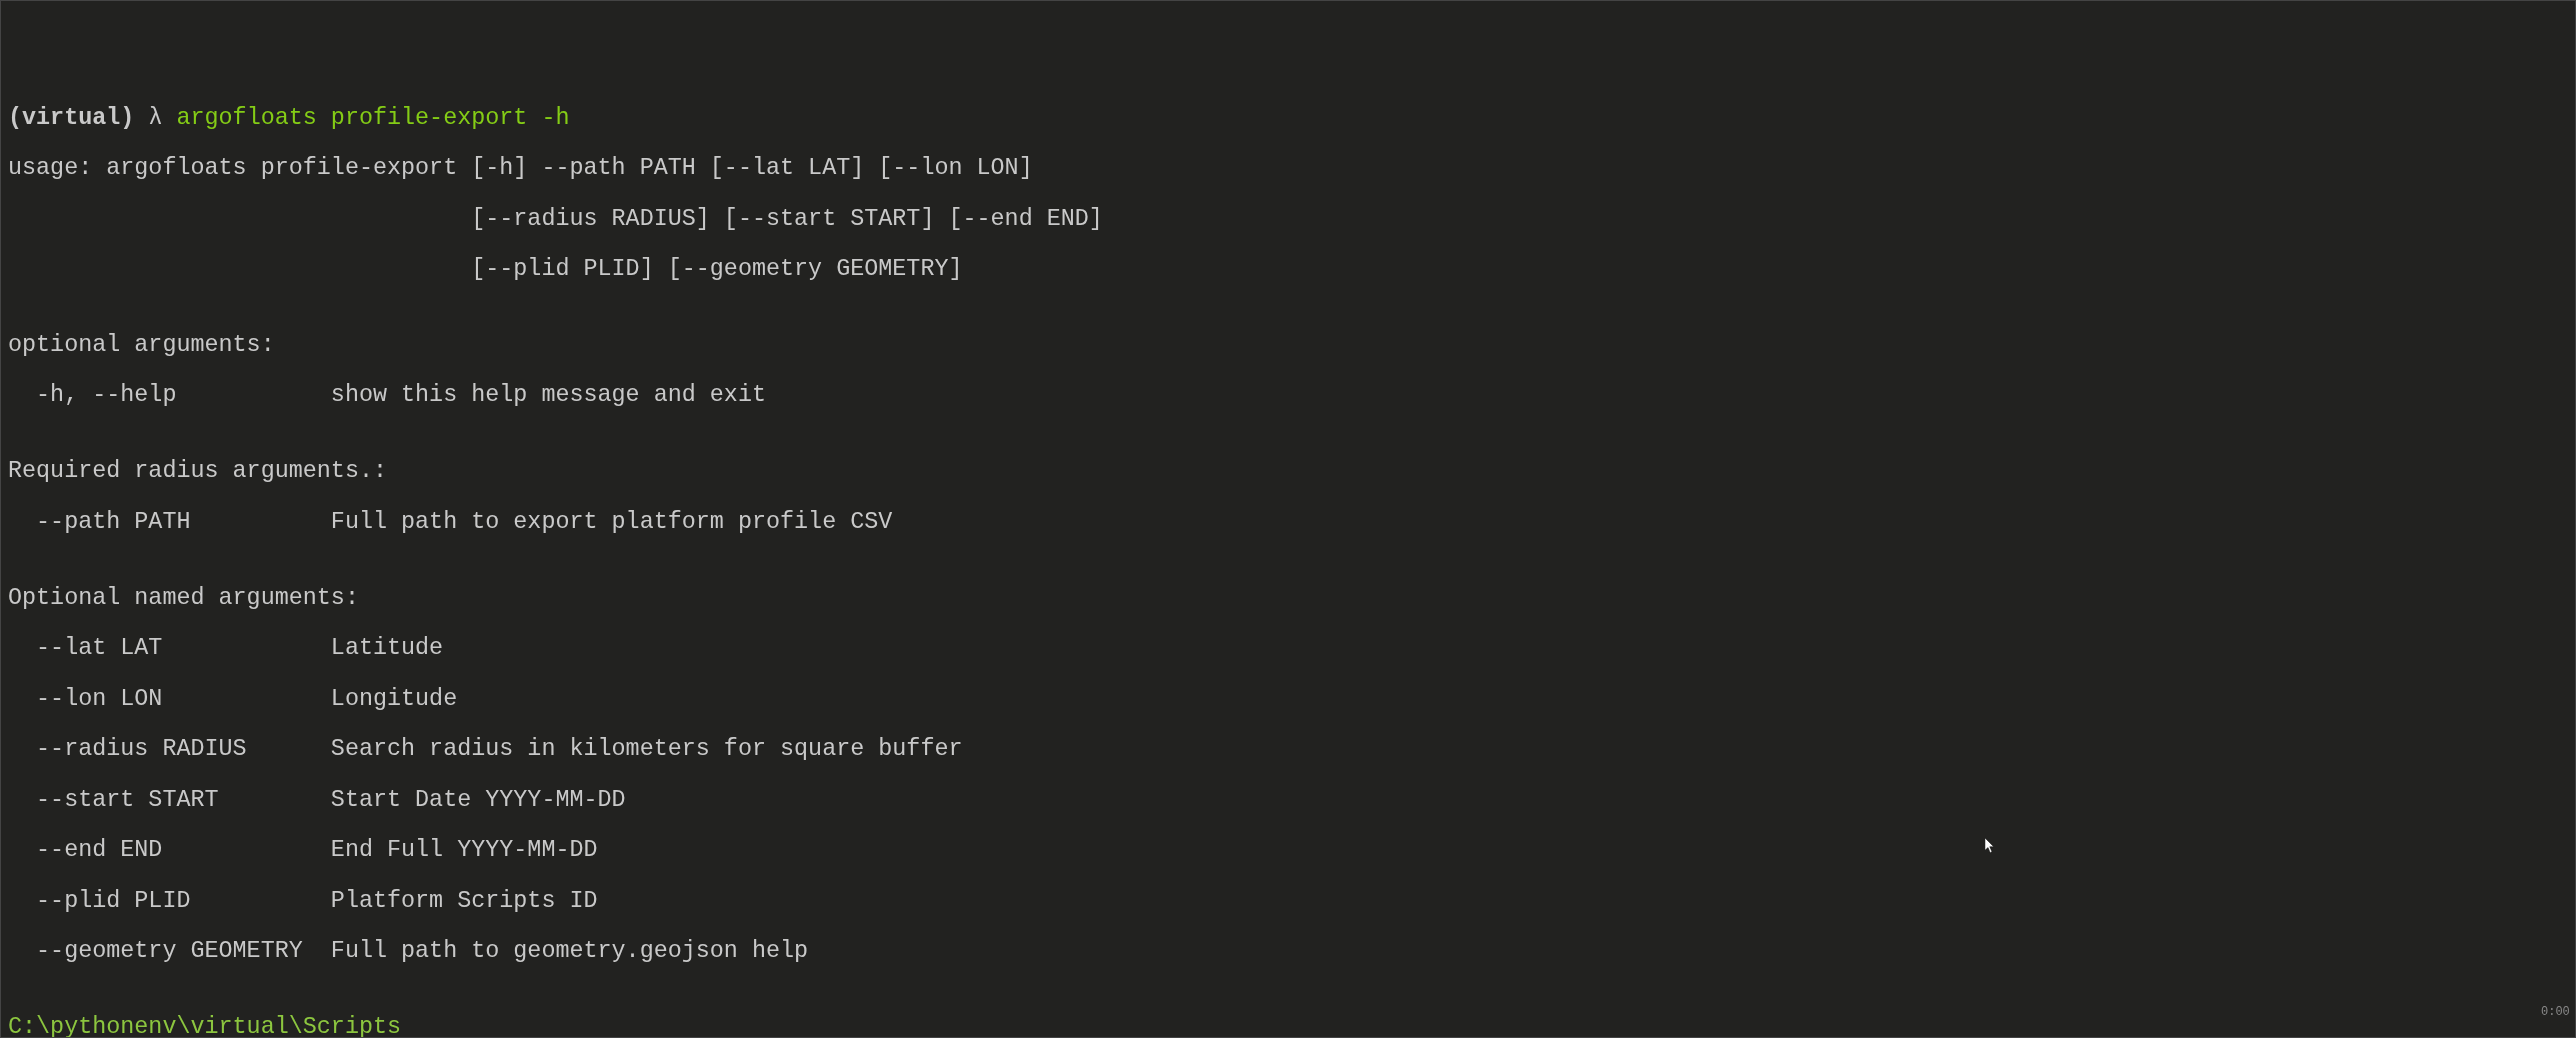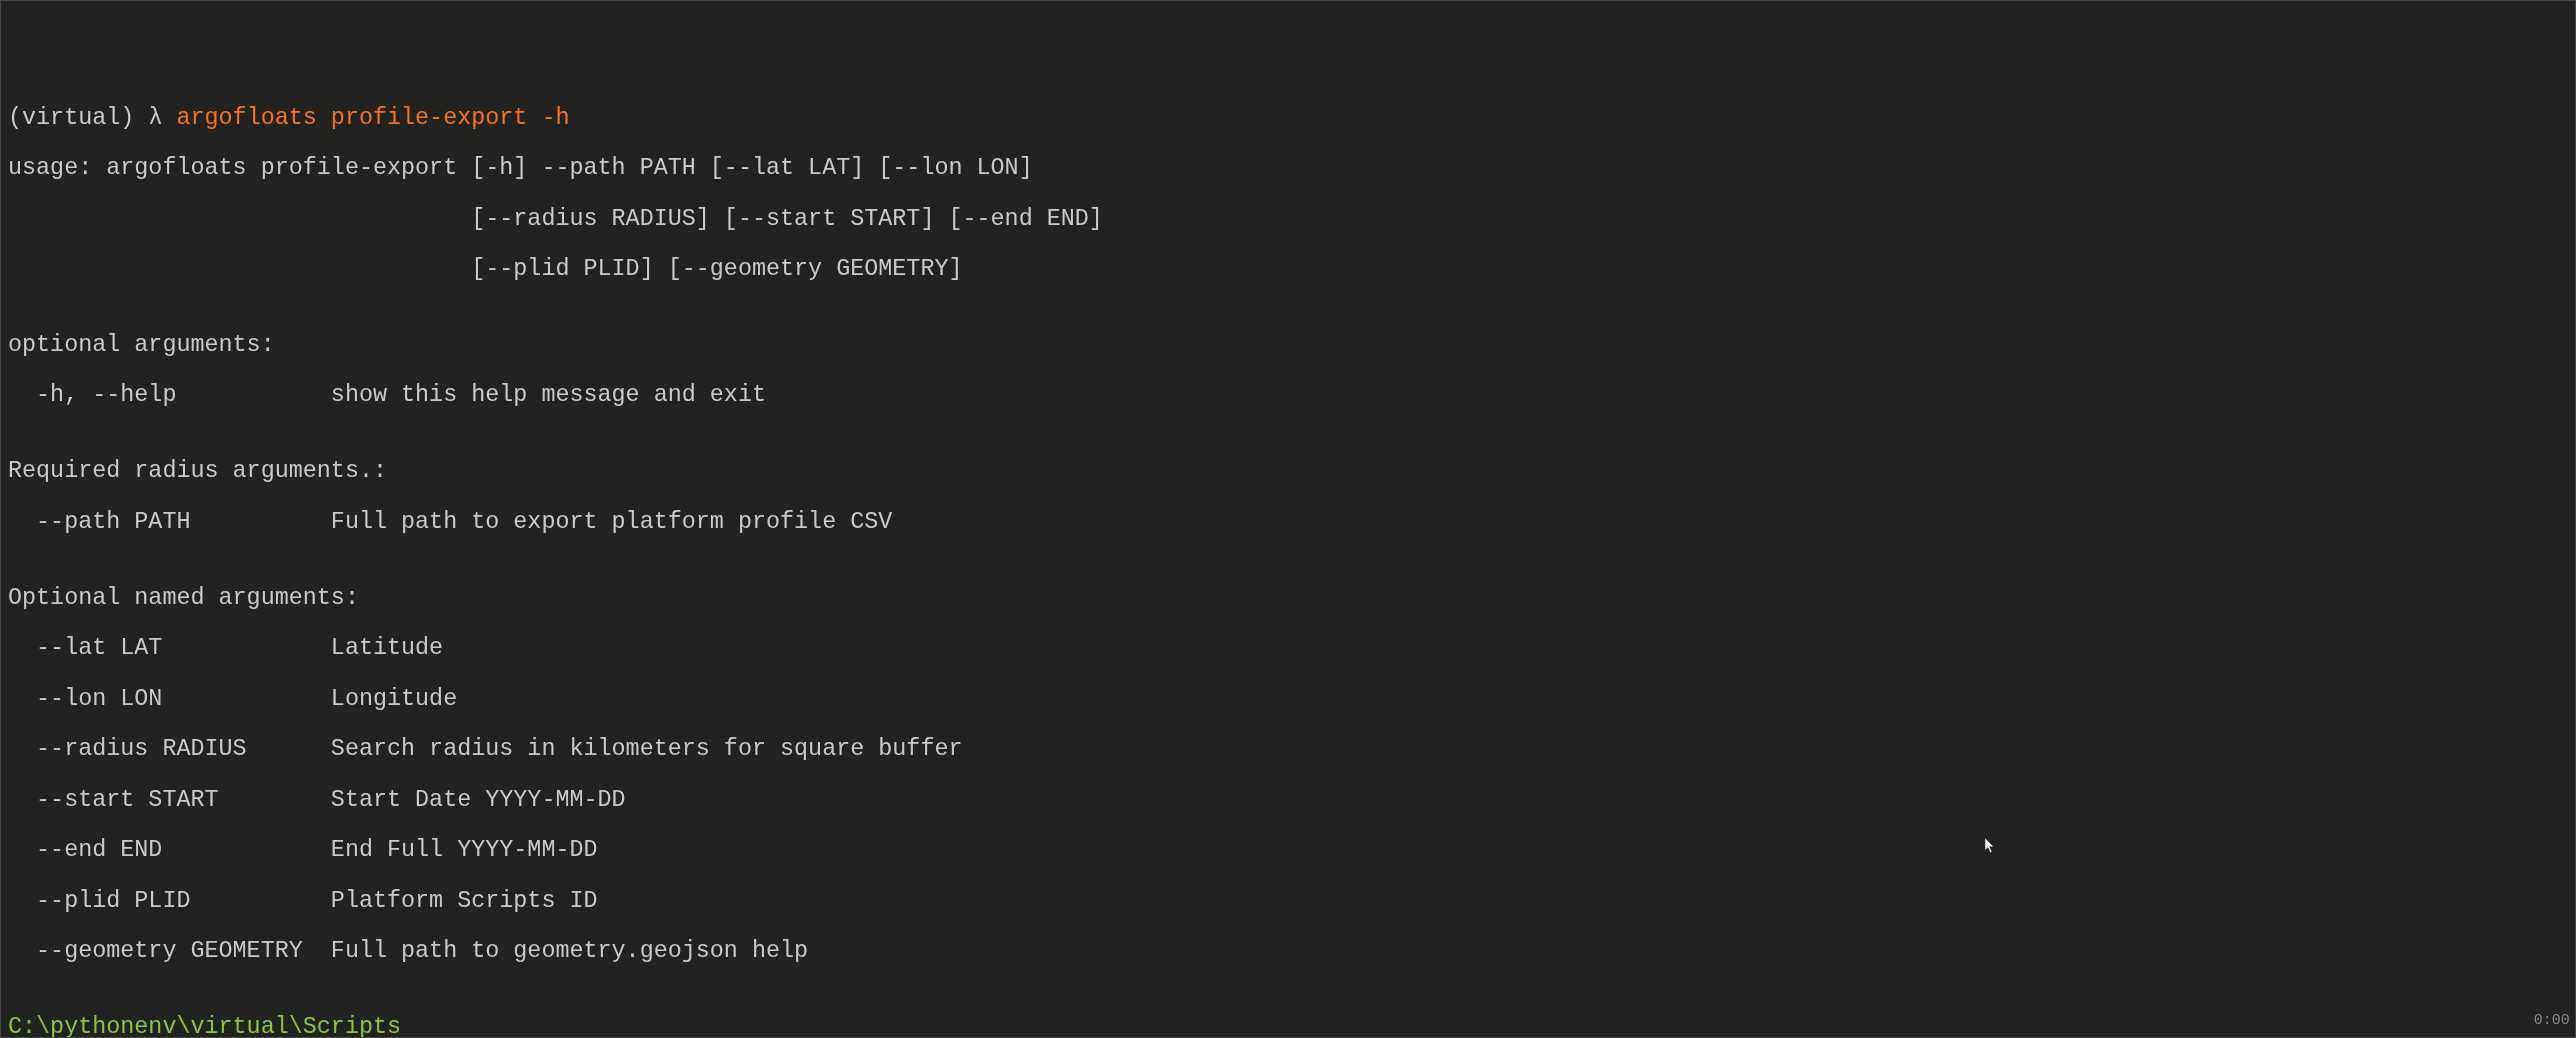--- a/index.html
+++ b/index.html
@@ -19,45 +19,46 @@
       width: 2576px;
       height: 1038px;
       overflow: hidden;
       border: 0.9px solid #444;
     }
     .term-line {
       white-space: pre;
     }
     .prompt-env {
       color: #c9c9c9;
+      font-weight: bold;
     }
     .prompt-lambda {
       color: #c9c9c9;
     }
     .cmd-input {
-      color: #f97316;
+      color: #84cc16;
       margin-top: 14px;
     }
     .cwd {
       color: #8cc63f;
     }
     .mouse-pointer {
       position: absolute;
       left: 1984px;
       top: 837px;
       width: 10.4px;
       height: 15.6px;
       color: #c9c9c9;
       pointer-events: none;
     }
     .status-bar {
       position: absolute;
-      bottom: 6px;
+      bottom: 16px;
       right: 0;
-      font-size: 15px;
+      font-size: 12px;
       color: #888;
       padding: 1.7px 5.2px;
     }
   </style>
 </head>
 <body>
 
 
 
 <div class="term-line"><span class="prompt-env">(virtual) </span><span class="prompt-lambda">λ </span><span class="cmd-input">argofloats profile-export -h</span></div>

